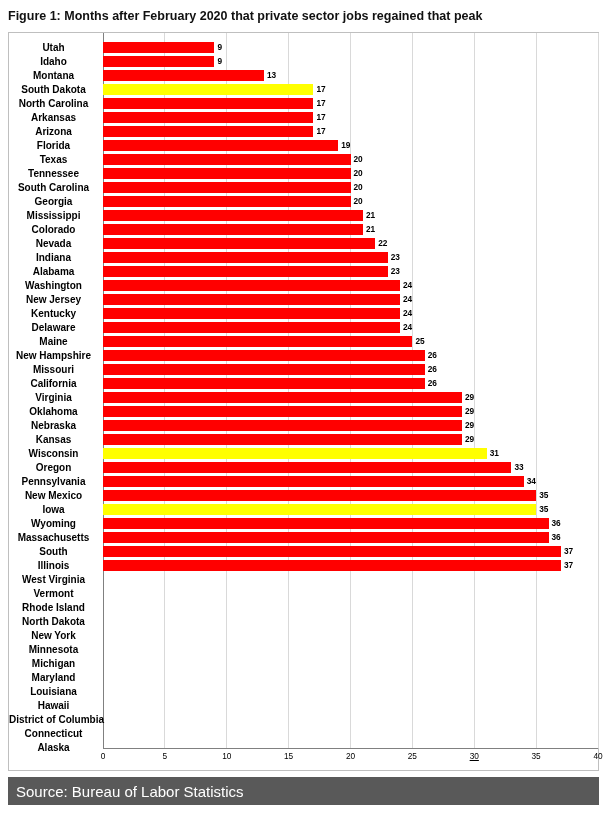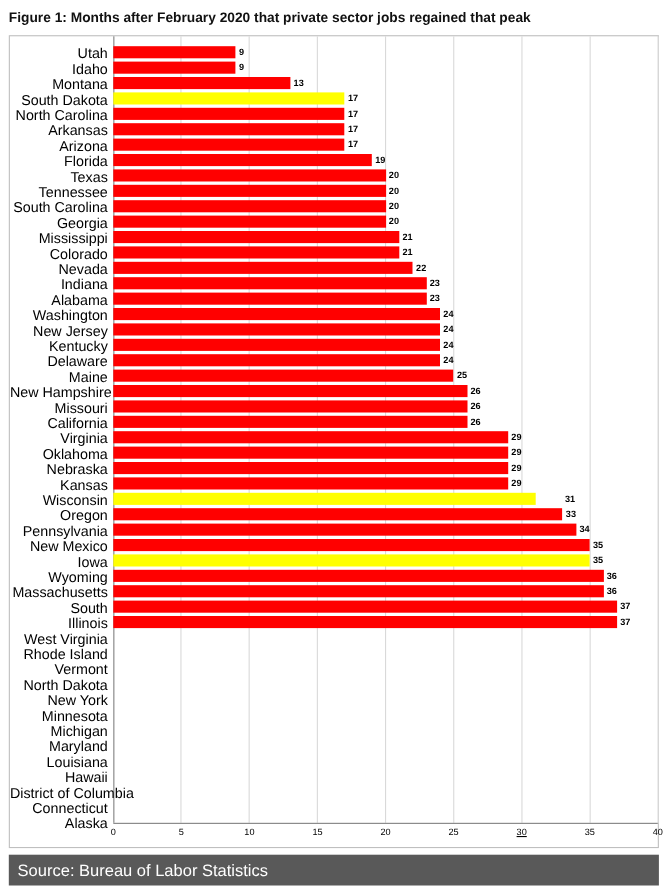--- a/index.html
+++ b/index.html
@@ -44,24 +44,24 @@
     bottom: 0;
   }
   .row {
     height: 14px;
     position: relative;
     display: flex;
     align-items: center;
   }
   .cat-label {
     width: 94px;
-    text-align: right;
+    text-align: center;
     padding-right: 5px;
-    font-size: 13px;
-    font-weight: normal;
+    font-size: 10px;
+    font-weight: bold;
     color: #000000;
     box-sizing: border-box;
     white-space: nowrap;
     line-height: 1;
   }
   .bar-zone {
     position: relative;
     flex: 1;
     height: 14px;
   }
@@ -360,21 +360,21 @@
           <div class="cat-label">Kansas</div>
           <div class="bar-zone">
             <div class="bar" style="width: 72.5%;"></div>
             <div class="bar-value" style="left: calc(72.5% + 3px);">29</div>
           </div>
         </div>
         <div class="row">
           <div class="cat-label">Wisconsin</div>
           <div class="bar-zone">
             <div class="bar hl" style="width: 77.5%;"></div>
-            <div class="bar-value" style="left: calc(77.5% + 3px); margin-left: 24px;">31</div>
+            <div class="bar-value" style="left: calc(77.5% + 3px);">31</div>
           </div>
         </div>
         <div class="row">
           <div class="cat-label">Oregon</div>
           <div class="bar-zone">
             <div class="bar" style="width: 82.5%;"></div>
             <div class="bar-value" style="left: calc(82.5% + 3px); text-align: center;">33</div>
           </div>
         </div>
         <div class="row">
@@ -424,25 +424,25 @@
           <div class="bar-zone">
             <div class="bar" style="width: 92.5%;"></div>
             <div class="bar-value" style="left: calc(92.5% + 3px);">37</div>
           </div>
         </div>
         <div class="row">
           <div class="cat-label">West Virginia</div>
           <div class="bar-zone"></div>
         </div>
         <div class="row">
+          <div class="cat-label">Vermont</div>
+          <div class="bar-zone"></div>
+        </div>
+        <div class="row">
           <div class="cat-label">Rhode Island</div>
-          <div class="bar-zone"></div>
-        </div>
-        <div class="row">
-          <div class="cat-label">Vermont</div>
           <div class="bar-zone"></div>
         </div>
         <div class="row">
           <div class="cat-label">North Dakota</div>
           <div class="bar-zone"></div>
         </div>
         <div class="row">
           <div class="cat-label">New York</div>
           <div class="bar-zone"></div>
         </div>

